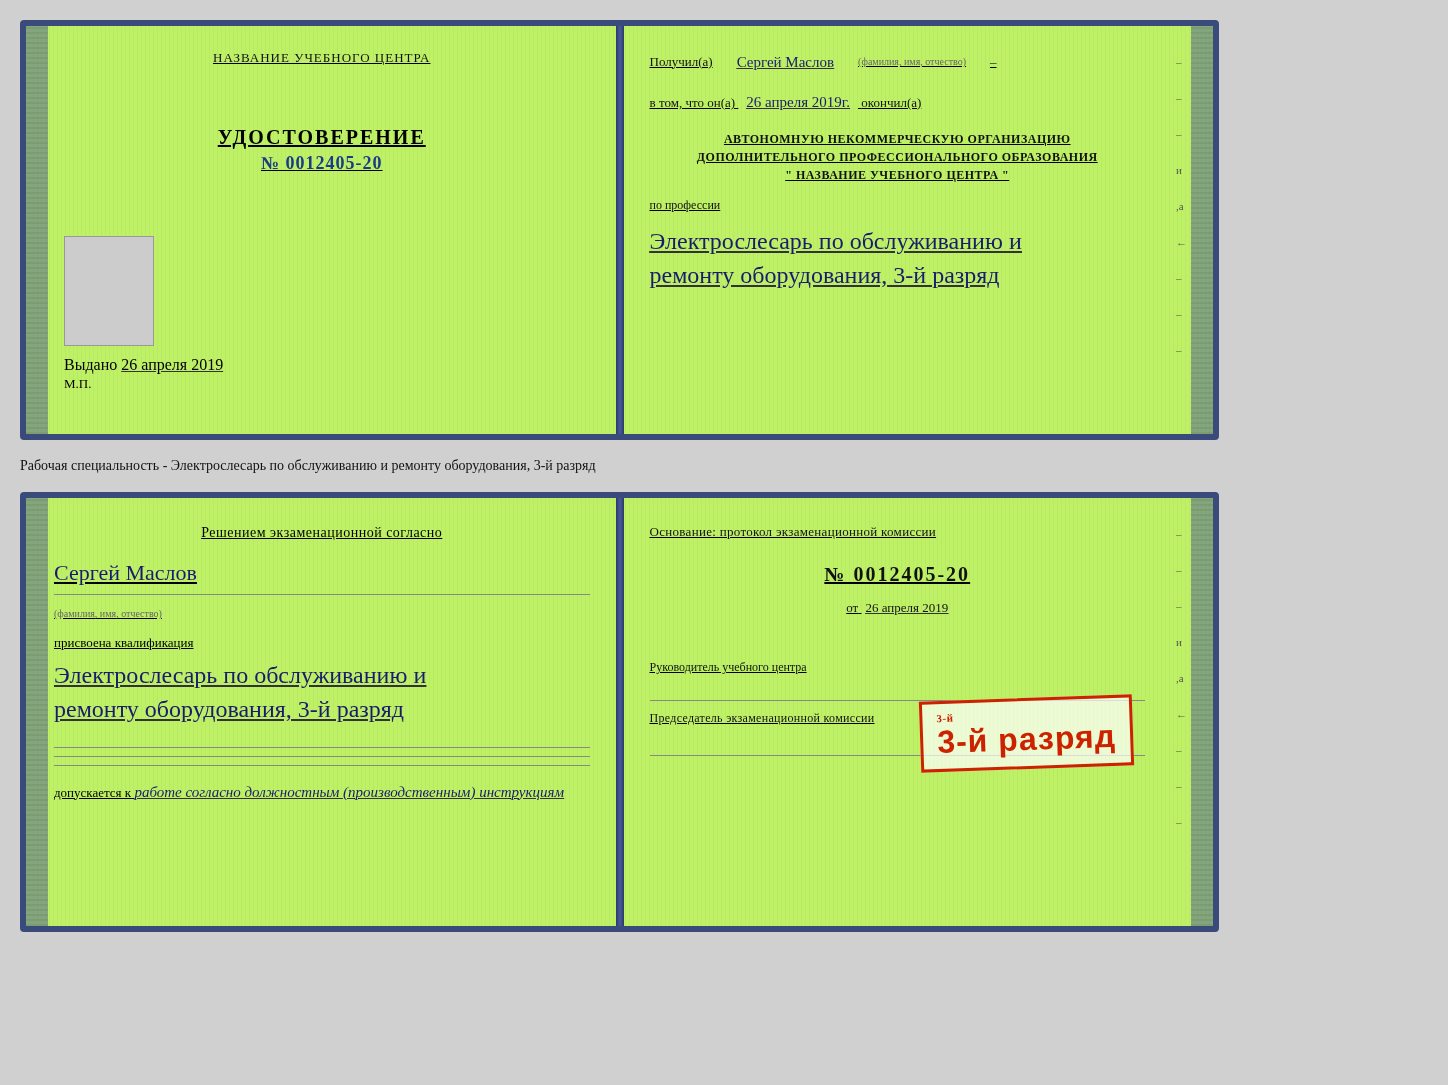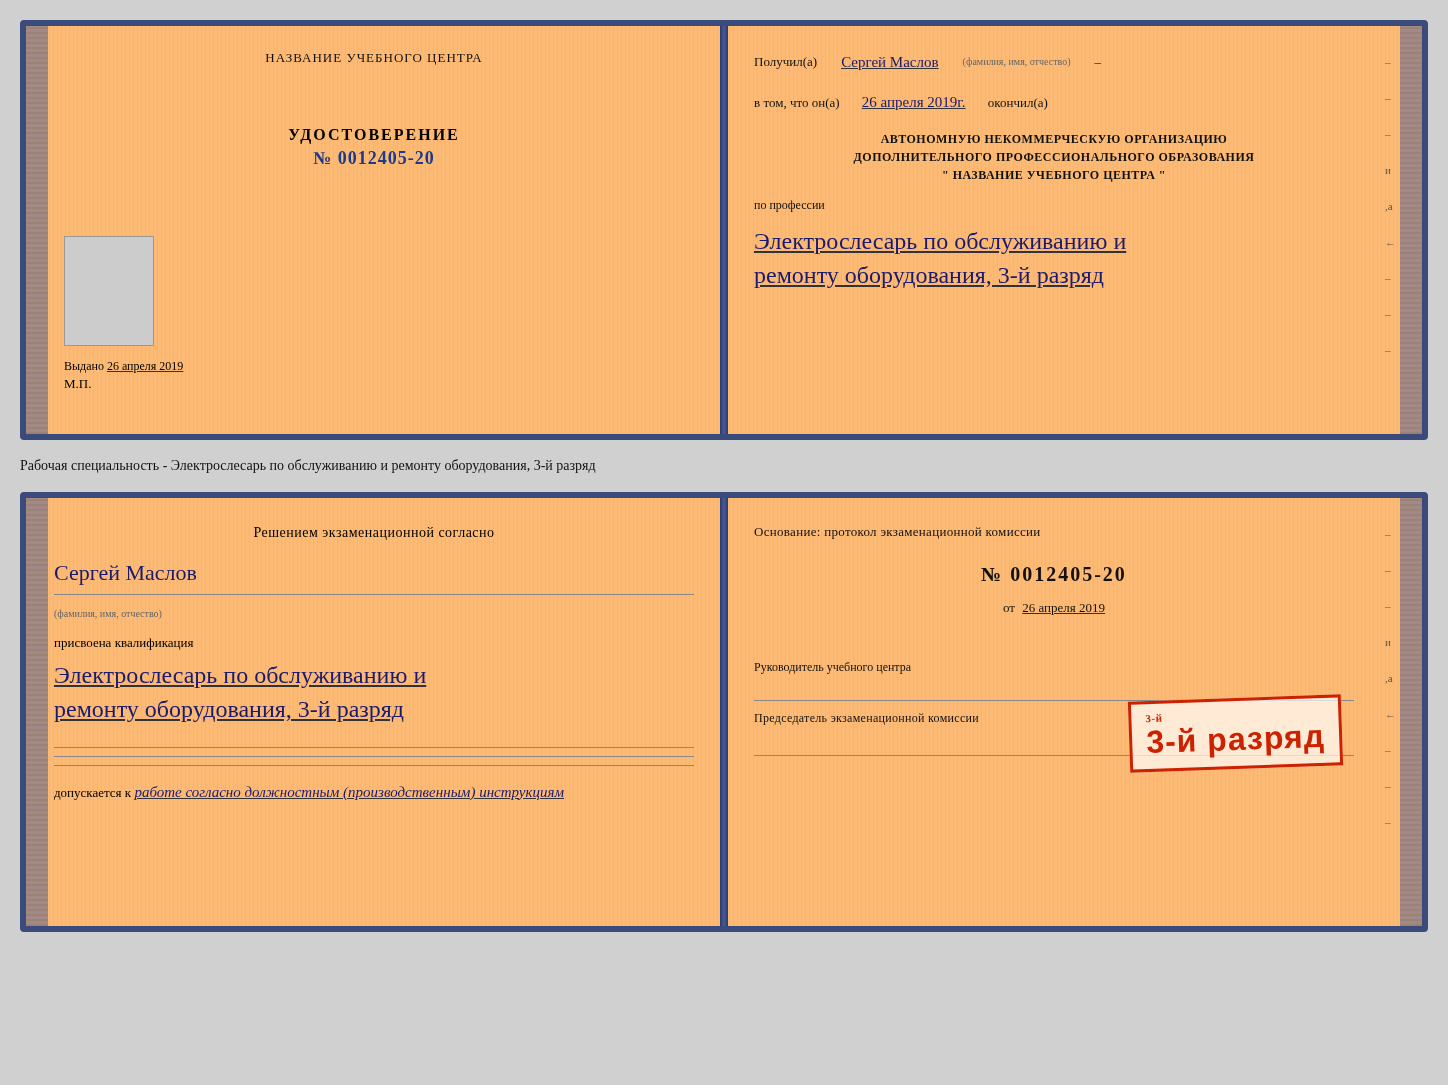--- a/index.html
+++ b/index.html
@@ -13,27 +13,28 @@
 
     .page-wrapper {
       display: flex;
       flex-direction: column;
       gap: 12px;
     }
 
     
     .certificate-book {
       display: flex;
-      background: #fdba74;
+      background: #bef264;
       border: 6px solid #3a4a7a;
       border-radius: 4px;
-      width: 1408px;
+      width: 1199px;
       min-height: 420px;
       position: relative;
       overflow: hidden;
+      text-decoration: underline;
     }
 
     .certificate-book::before {
       content: '';
       position: absolute;
       top: 0; bottom: 0;
       left: 0; right: 0;
       background: repeating-linear-gradient(
         90deg,
         transparent,
@@ -88,21 +89,21 @@
       letter-spacing: 1px;
       color: #111;
     }
 
     .udostoverenie-block {
       text-align: center;
       margin-top: 60px;
     }
 
     .udostoverenie-title {
-      font-size: 16px;
+      font-size: 20px;
       font-weight: bold;
       letter-spacing: 2px;
       text-transform: uppercase;
     }
 
     .udostoverenie-number {
       font-size: 18px;
       font-weight: bold;
       color: #1a3a8a;
       letter-spacing: 1px;
@@ -117,21 +118,21 @@
       position: absolute;
       left: 38px;
       top: 210px;
     }
 
     .vydano-line {
       position: absolute;
       bottom: 60px;
       left: 38px;
       right: 38px;
-      font-size: 12px;
+      font-size: 16px;
     }
 
     .mp-line {
       position: absolute;
       bottom: 42px;
       left: 38px;
       font-size: 13px;
     }
 
     .underline-text {
@@ -272,21 +273,21 @@
 
         <div class="poluchil-line">
           <span>Получил(a)</span>
           <span class="handwritten underline-text">Сергей Маслов</span>
           <span style="font-size:10px;color:#666;">(фамилия, имя, отчество)</span>
           <span>–</span>
         </div>
 
         <div class="vtom-line">
           <span>в том, что он(а)</span>
-          <span class="handwritten underline-text" style="margin: 0 19px;">26 апреля 2019г.</span>
+          <span class="handwritten underline-text" style="margin: 0 8px;">26 апреля 2019г.</span>
           <span>окончил(а)</span>
         </div>
 
         <div class="org-block">
           <div>АВТОНОМНУЮ НЕКОММЕРЧЕСКУЮ ОРГАНИЗАЦИЮ</div>
           <div>ДОПОЛНИТЕЛЬНОГО ПРОФЕССИОНАЛЬНОГО ОБРАЗОВАНИЯ</div>
           <div>"    НАЗВАНИЕ УЧЕБНОГО ЦЕНТРА    "</div>
         </div>
 
         <div class="po-professii-block">

